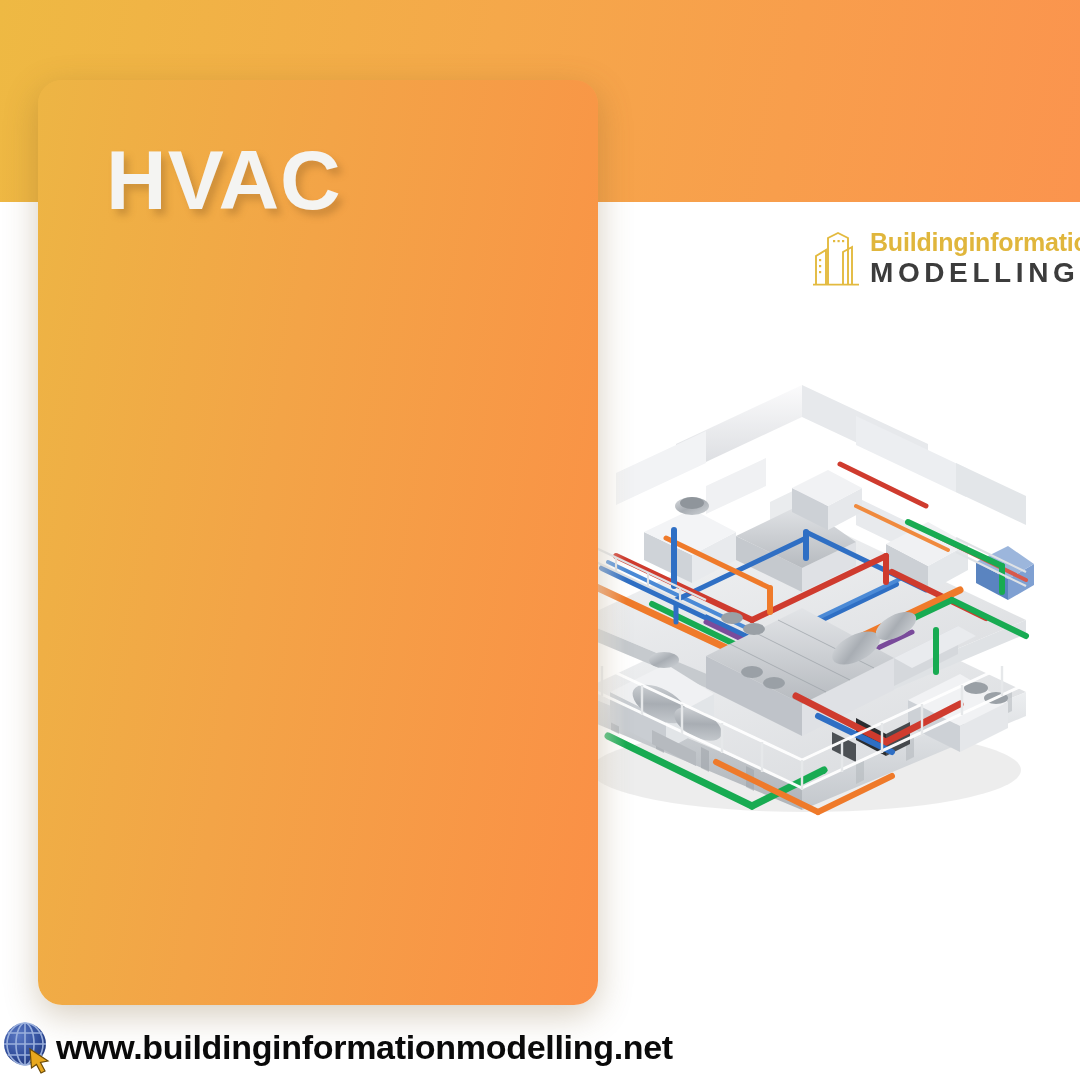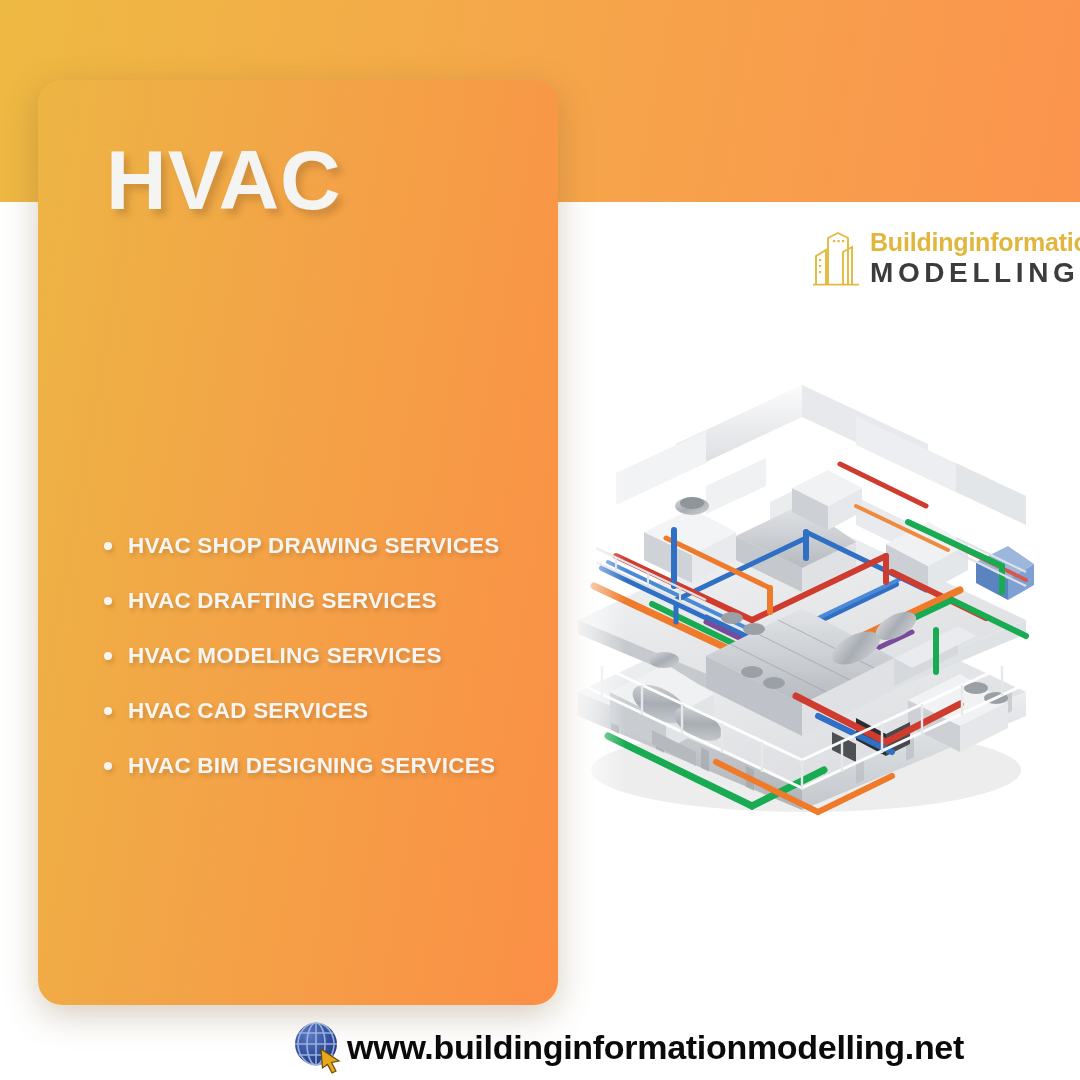--- a/index.html
+++ b/index.html
@@ -19,41 +19,41 @@
        pointer-events:none;}
 
   
   .logo{position:absolute;left:812px;top:226px;display:flex;align-items:center;gap:10px;}
   .logo-mark{width:48px;height:64px;}
   .logo-text{display:flex;flex-direction:column;line-height:1;}
   .logo-l1{font-size:25px;font-weight:bold;color:#e0b63c;letter-spacing:-0.2px;}
   .logo-l2{font-size:28px;font-weight:bold;color:#3c3c3c;letter-spacing:4.6px;margin-top:4px;}
 
   
-  .card{position:absolute;left:38px;top:80px;width:520px;height:925px;border-radius:24px;
+  .card{position:absolute;left:38px;top:80px;width:560px;height:925px;border-radius:24px;
         background:linear-gradient(100deg,#edb544 0%,#f3a447 42%,#fb8f46 100%);
         box-shadow:0 10px 34px rgba(120,90,40,.30);}
 
   .title{position:absolute;left:68px;top:56px;width:470px;
          font-size:84px;font-weight:bold;color:#f4f4f2;line-height:1.06;
          letter-spacing:1px;
          text-shadow:5px 6px 7px rgba(150,100,40,.38);}
   .title .ln{display:block;}
 
   .bullets{position:absolute;left:62px;top:453px;width:460px;list-style:none;margin:0;padding:0;}
   .bullets li{position:relative;padding-left:28px;margin-bottom:29px;
               font-size:22.5px;font-weight:bold;color:#f7f5f1;letter-spacing:.2px;
               text-shadow:2px 3px 4px rgba(150,100,40,.40);}
   .bullets li::before{content:"";position:absolute;left:4px;top:9px;width:8px;height:8px;
               border-radius:50%;background:#f7f5f1;
               box-shadow:2px 3px 4px rgba(150,100,40,.35);}
 
   
   .footer{position:absolute;left:0;top:1014px;width:964px;height:66px;
-          display:flex;align-items:center;justify-content:flex-end;}
+          display:flex;align-items:center;justify-content:flex-start;}
   .globe{width:56px;height:56px;flex:0 0 auto;}
   .url{font-size:34px;font-weight:bold;color:#0a0a0a;letter-spacing:-0.3px;}
 </style>
 </head>
 <body>
 
 <div class="stage">
 
   <div class="banner"></div>
 
@@ -297,27 +297,20 @@
       <span class="logo-l1">Buildinginformation</span>
       <span class="logo-l2">MODELLING</span>
     </span>
   </div>
 
   <div class="card">
     <div class="title">
       <span class="ln">HVAC</span>
     </div>
 
-    <ul class="bullets">
-      <li>HVAC SHOP DRAWING SERVICES</li>
-      <li>HVAC DRAFTING SERVICES</li>
-      <li>HVAC MODELING SERVICES</li>
-      <li>HVAC CAD SERVICES</li>
-      <li>HVAC BIM DESIGNING SERVICES</li>
-    </ul>
   </div>
 
   <div class="footer">
     <span class="globe">
       <svg viewBox="0 0 56 56" width="56" height="56" xmlns="http://www.w3.org/2000/svg">
         <defs>
           <radialGradient id="gl" cx="0.35" cy="0.3" r="0.85">
             <stop offset="0" stop-color="#5b79c4"></stop>
             <stop offset="0.55" stop-color="#33509e"></stop>
             <stop offset="1" stop-color="#1d3170"></stop>

